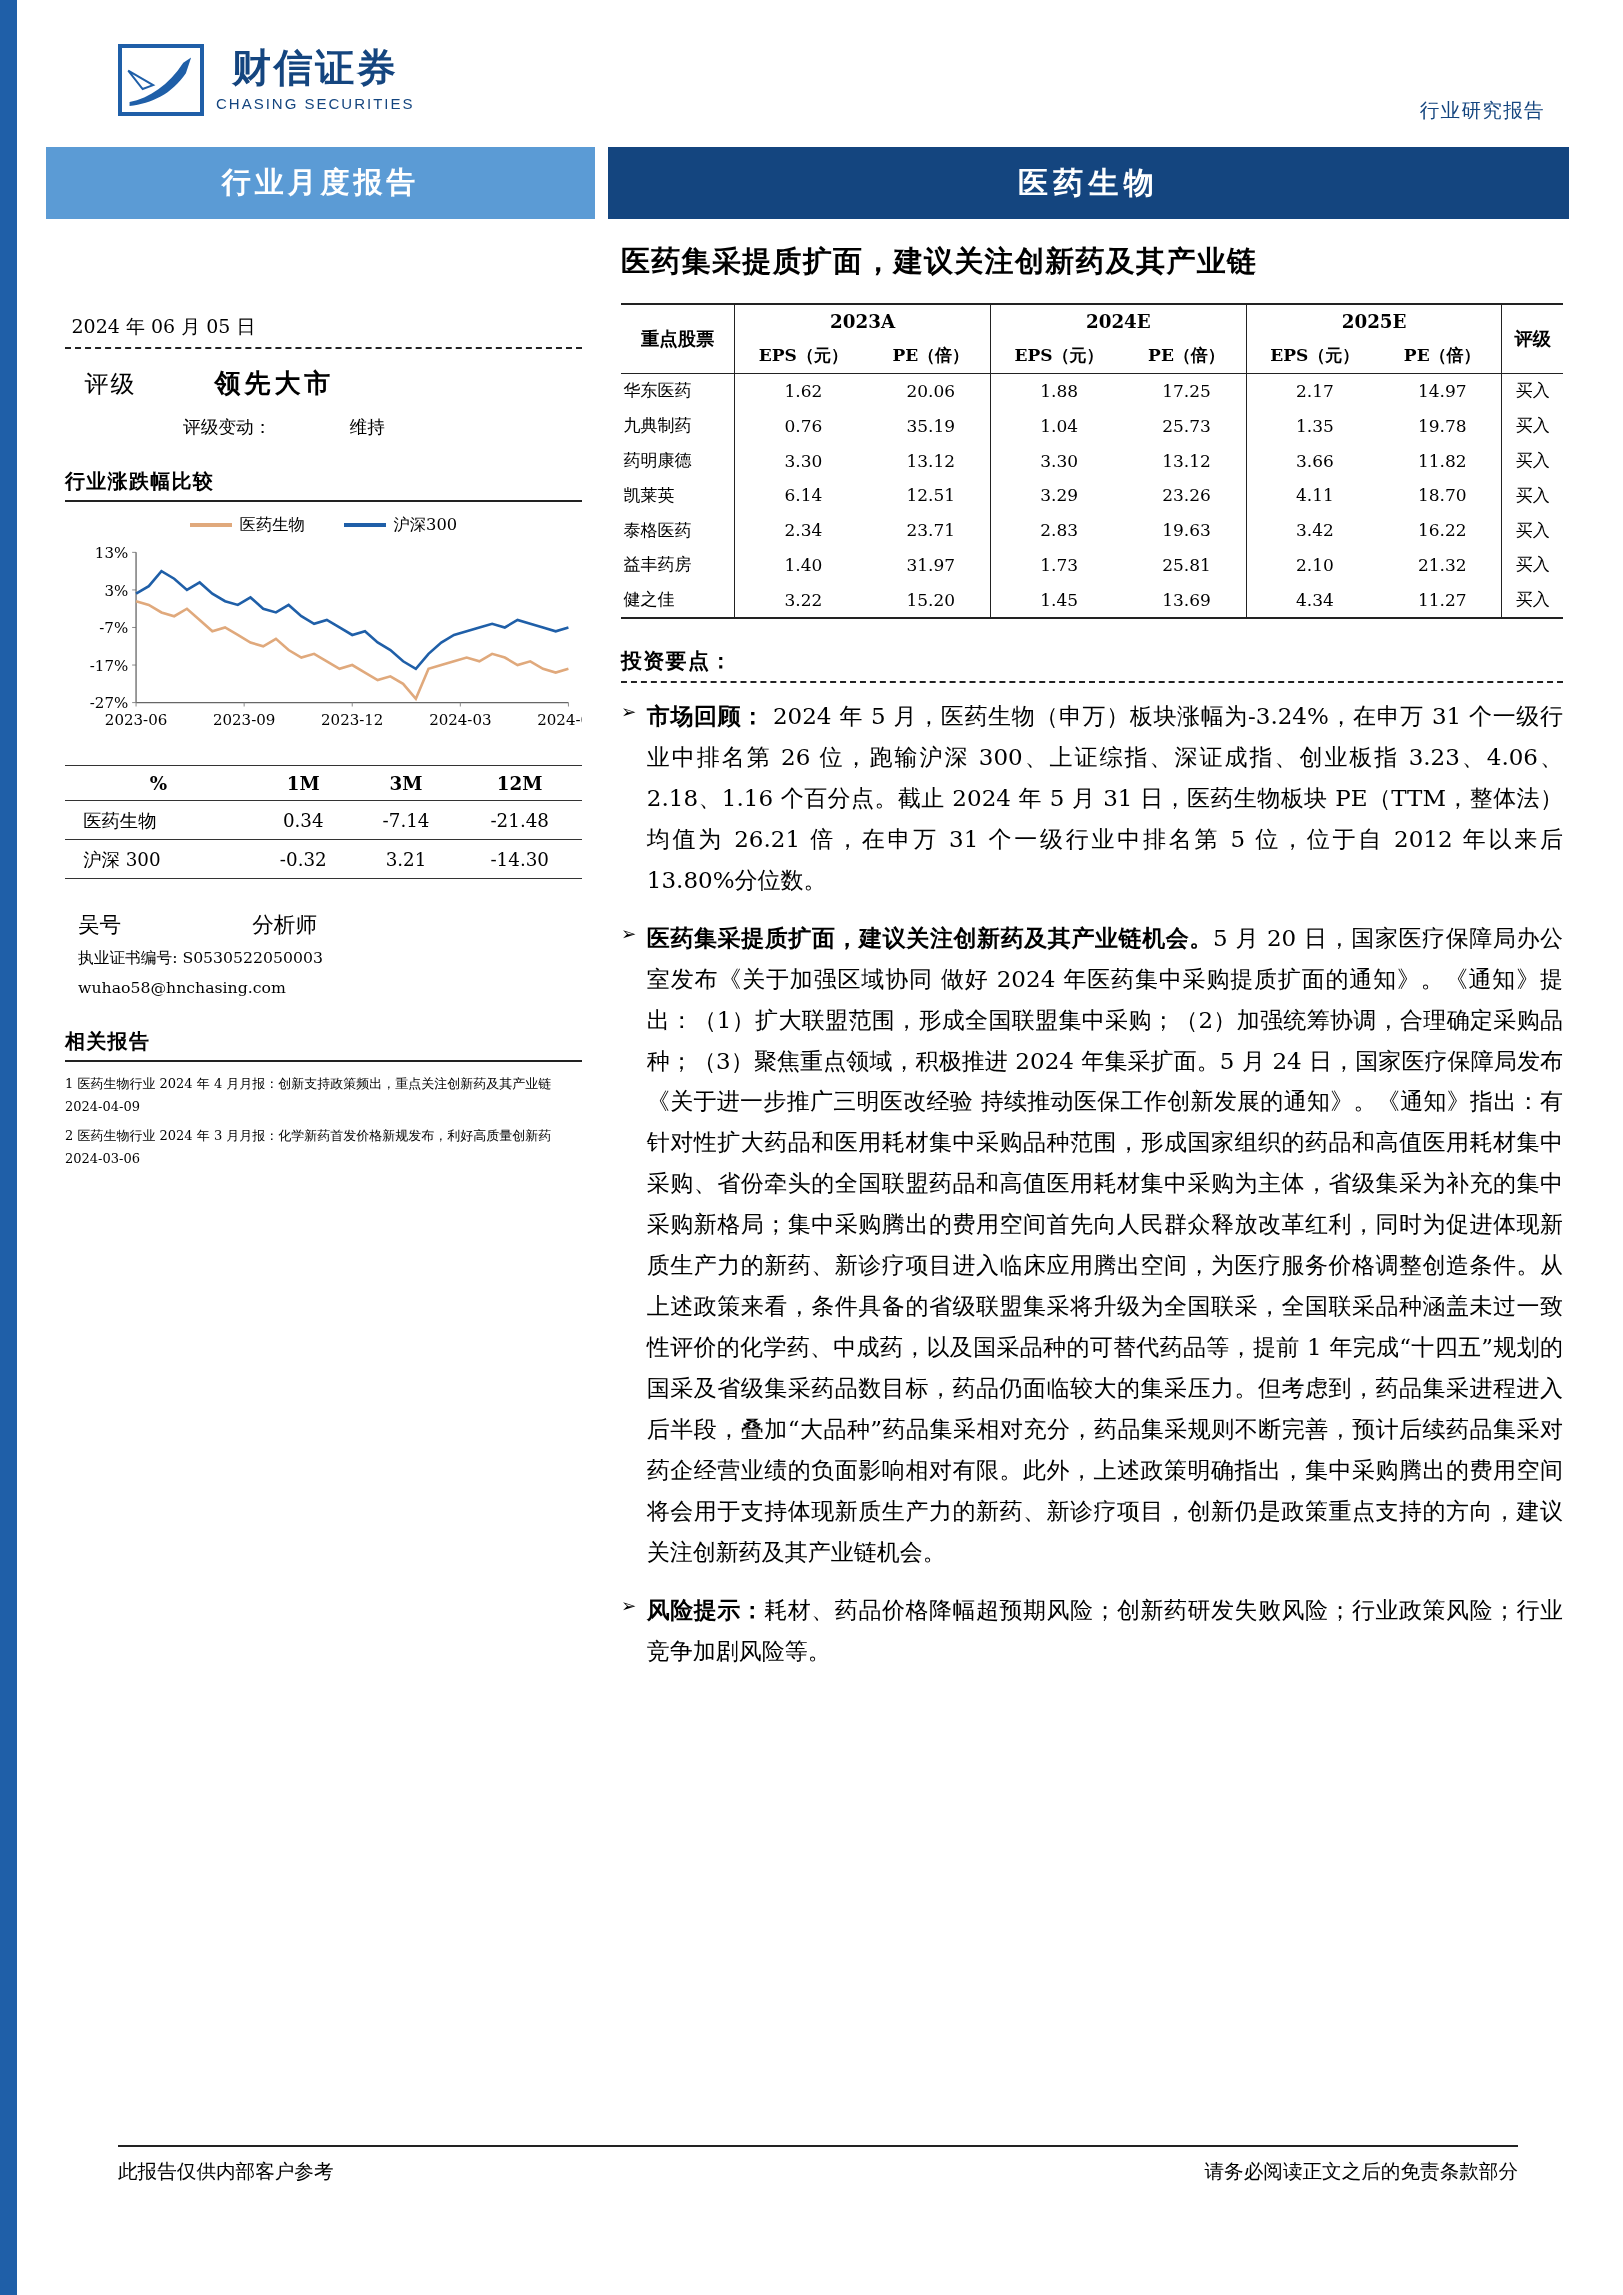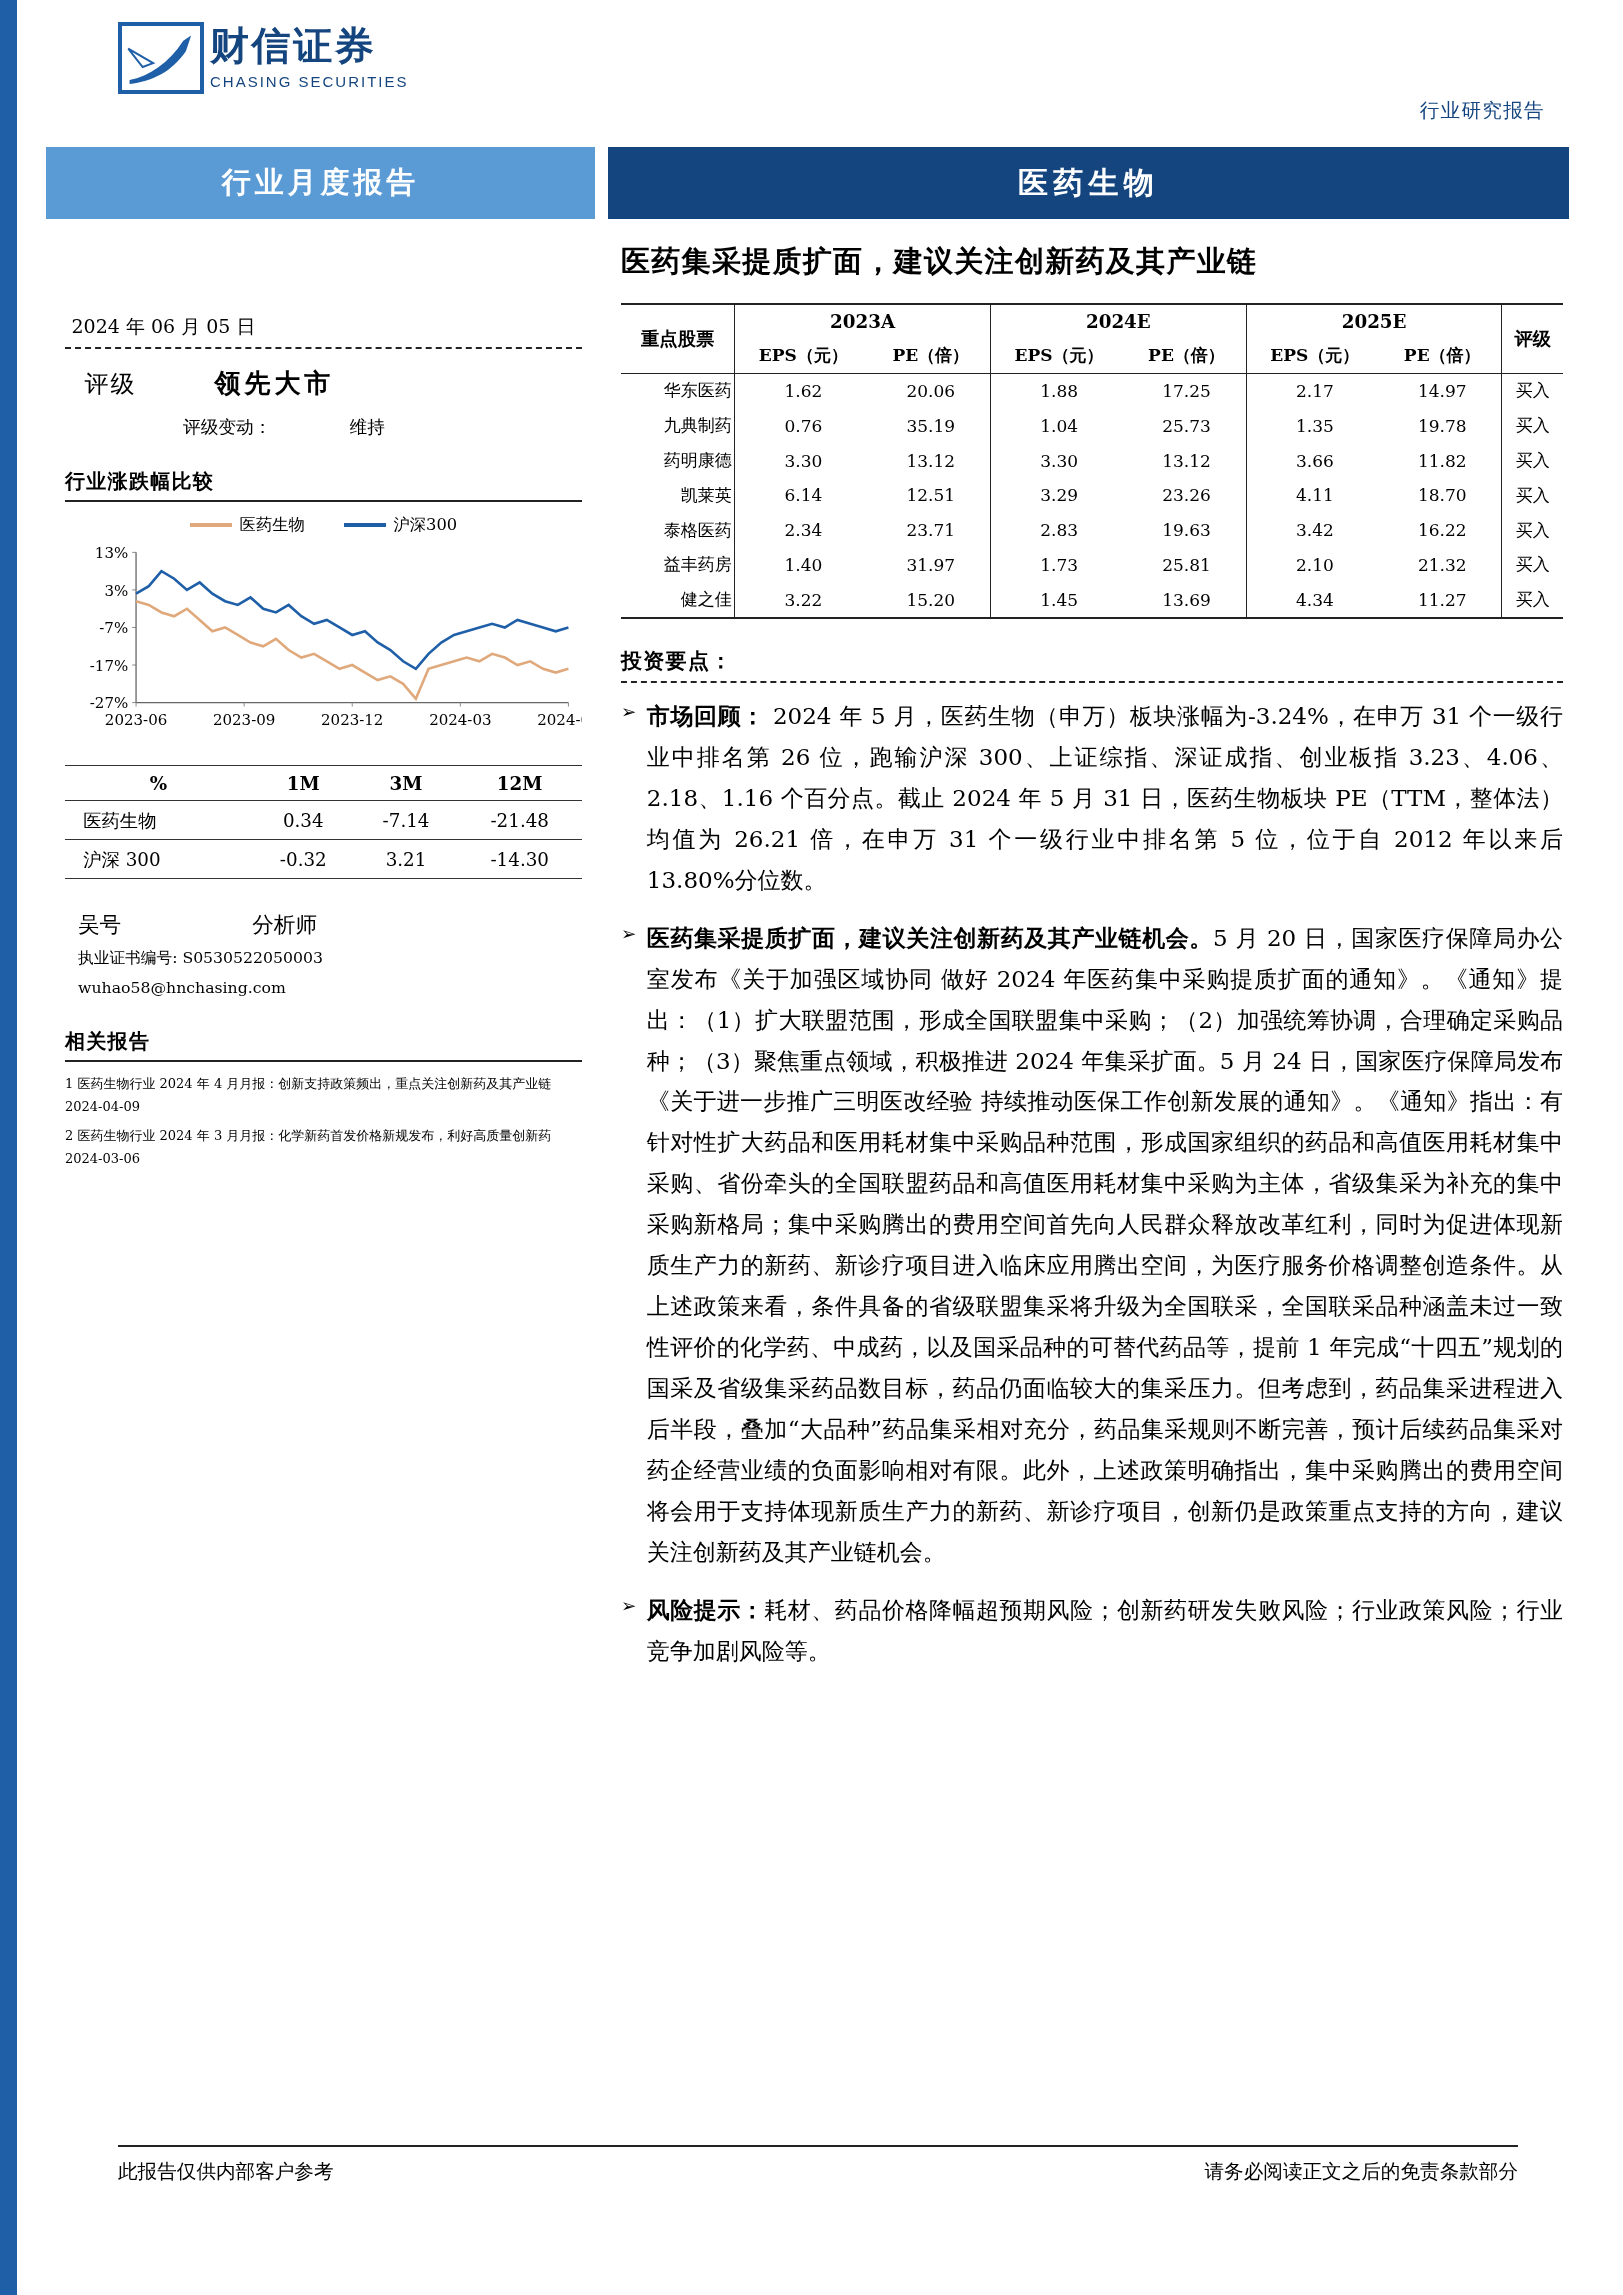--- a/index.html
+++ b/index.html
@@ -15,21 +15,21 @@
     position:absolute;inset:0;
     padding:0;
   }
   
   .left-stripe{
     position:absolute;left:0;top:0;width:17px;height:2295px;
     background:#1f5fa8;
   }
   
   .logo-block{
-    position:absolute;left:118px;top:22px;display:flex;align-items:center;gap:6px;
+    position:absolute;left:118px;top:44px;display:flex;align-items:center;gap:12px;text-align:center;
   }
   .logo-mark{
     width:86px;height:72px;position:relative;
   }
   .logo-mark .frame{
     position:absolute;inset:0;border:4.6px solid #1f5fa8;box-sizing:border-box;
   }
   .logo-mark .swoosh{
     position:absolute;left:5.2px;top:6.5px;width:76px;height:59px;
   }
@@ -129,21 +129,21 @@
     font-size:29px;font-weight:bold;letter-spacing:1.3px;text-align:justify;
     margin-bottom:21px;
   }
   table.stocks{
     border-collapse:collapse;width:942px;font-size:17px;
   }
   table.stocks th,table.stocks td{padding:5.9px 2.6px;text-align:center;}
   table.stocks thead tr.r1 th{border-top:2px solid #222;border-bottom:none;font-weight:bold;font-size:18.3px;}
   table.stocks thead tr.r2 th{border-bottom:1.3px solid #222;font-weight:bold;}
   table.stocks tbody tr:last-child td{border-bottom:2px solid #222;}
-  table.stocks td.name{text-align:right;}
+  table.stocks td.name{text-align:left;}
   .vline{border-left:1.3px solid #222;}
   .src{
     font-size:16.3px;margin-top:7.8px;letter-spacing:0.7px;
   }
   .points-title{
     margin-top:27.5px;font-size:21px;font-weight:bold;letter-spacing:1.3px;
   }
   .points-dash{border-top:2px dashed #222;margin-top:6.5px;margin-bottom:13px;}
   .bullet{
     display:flex;gap:10.5px;margin-bottom:17px;

